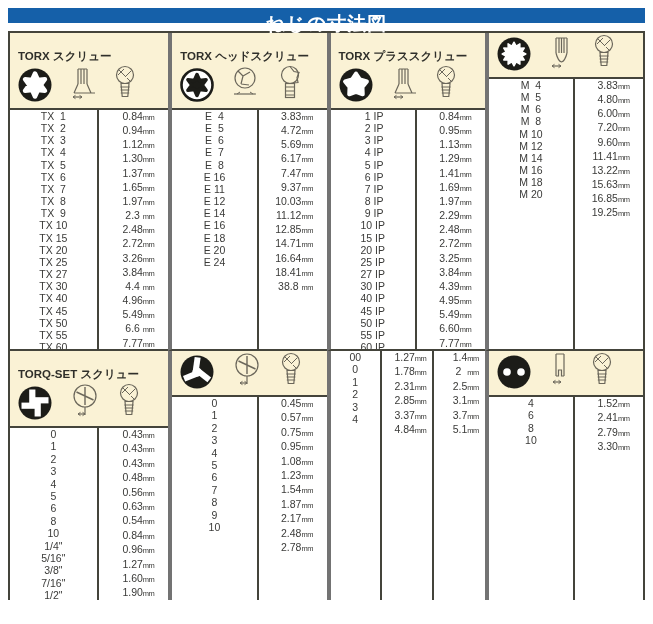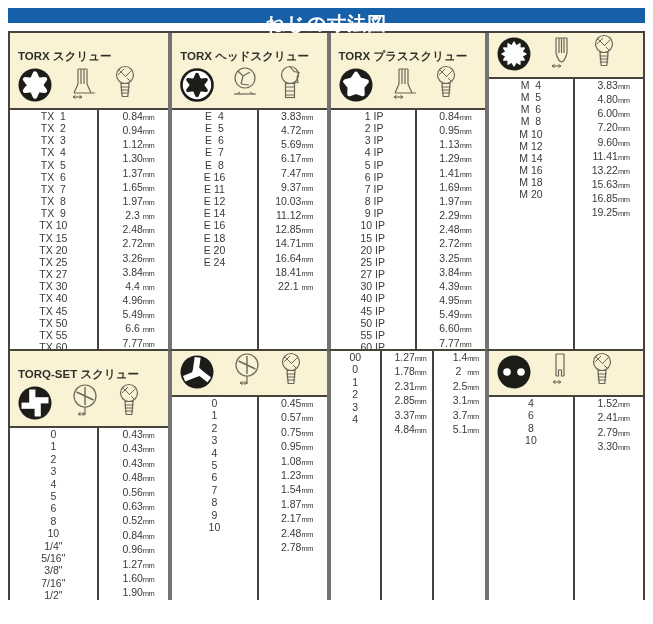--- a/index.html
+++ b/index.html
@@ -162,21 +162,21 @@
             <div class="line"><span class="v">5.69</span><span class="u">mm</span></div>
             <div class="line"><span class="v">6.17</span><span class="u">mm</span></div>
             <div class="line"><span class="v">7.47</span><span class="u">mm</span></div>
             <div class="line"><span class="v">9.37</span><span class="u">mm</span></div>
             <div class="line"><span class="v">10.03</span><span class="u">mm</span></div>
             <div class="line"><span class="v">11.12</span><span class="u">mm</span></div>
             <div class="line"><span class="v">12.85</span><span class="u">mm</span></div>
             <div class="line"><span class="v">14.71</span><span class="u">mm</span></div>
             <div class="line"><span class="v">16.64</span><span class="u">mm</span></div>
             <div class="line"><span class="v">18.41</span><span class="u">mm</span></div>
-            <div class="line"><span class="v">22.1 </span><span class="u">mm</span></div>
+            <div class="line"><span class="v">38.8 </span><span class="u">mm</span></div>
           </div>
       </div>
     </div>
 
     <div class="section top">
       <div class="sec-head">
         <div class="sec-title">TORX プラススクリュー</div>
         <div class="icons">
             <svg width="36" height="36" viewBox="0 0 36 36">
     <circle cx="18" cy="18" r="16.5" fill="#1c1c18"></circle>
@@ -349,21 +349,21 @@
             <div class="line">7/16"</div>
             <div class="line">1/2"</div>
           </div>
         <div class="col val-col">
             <div class="line"><span class="v">0.43</span><span class="u">mm</span></div>
             <div class="line"><span class="v">0.43</span><span class="u">mm</span></div>
             <div class="line"><span class="v">0.43</span><span class="u">mm</span></div>
             <div class="line"><span class="v">0.48</span><span class="u">mm</span></div>
             <div class="line"><span class="v">0.56</span><span class="u">mm</span></div>
             <div class="line"><span class="v">0.63</span><span class="u">mm</span></div>
-            <div class="line"><span class="v">0.52</span><span class="u">mm</span></div>
+            <div class="line"><span class="v">0.54</span><span class="u">mm</span></div>
             <div class="line"><span class="v">0.84</span><span class="u">mm</span></div>
             <div class="line"><span class="v">0.96</span><span class="u">mm</span></div>
             <div class="line"><span class="v">1.27</span><span class="u">mm</span></div>
             <div class="line"><span class="v">1.60</span><span class="u">mm</span></div>
             <div class="line"><span class="v">1.90</span><span class="u">mm</span></div>
             <div class="line"><span class="v">2.23</span><span class="u">mm</span></div>
           </div>
       </div>
     </div>
 

